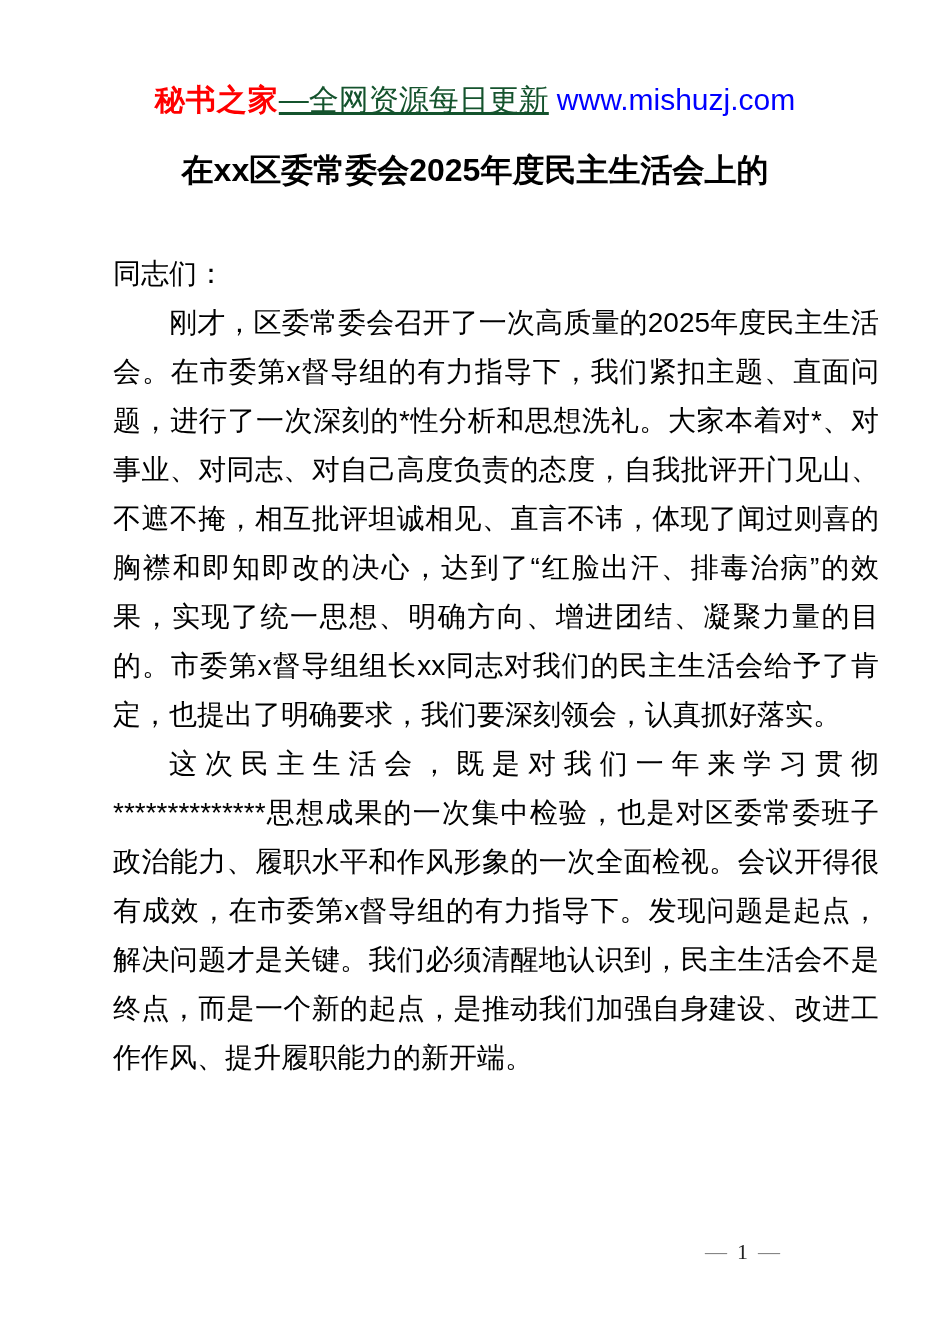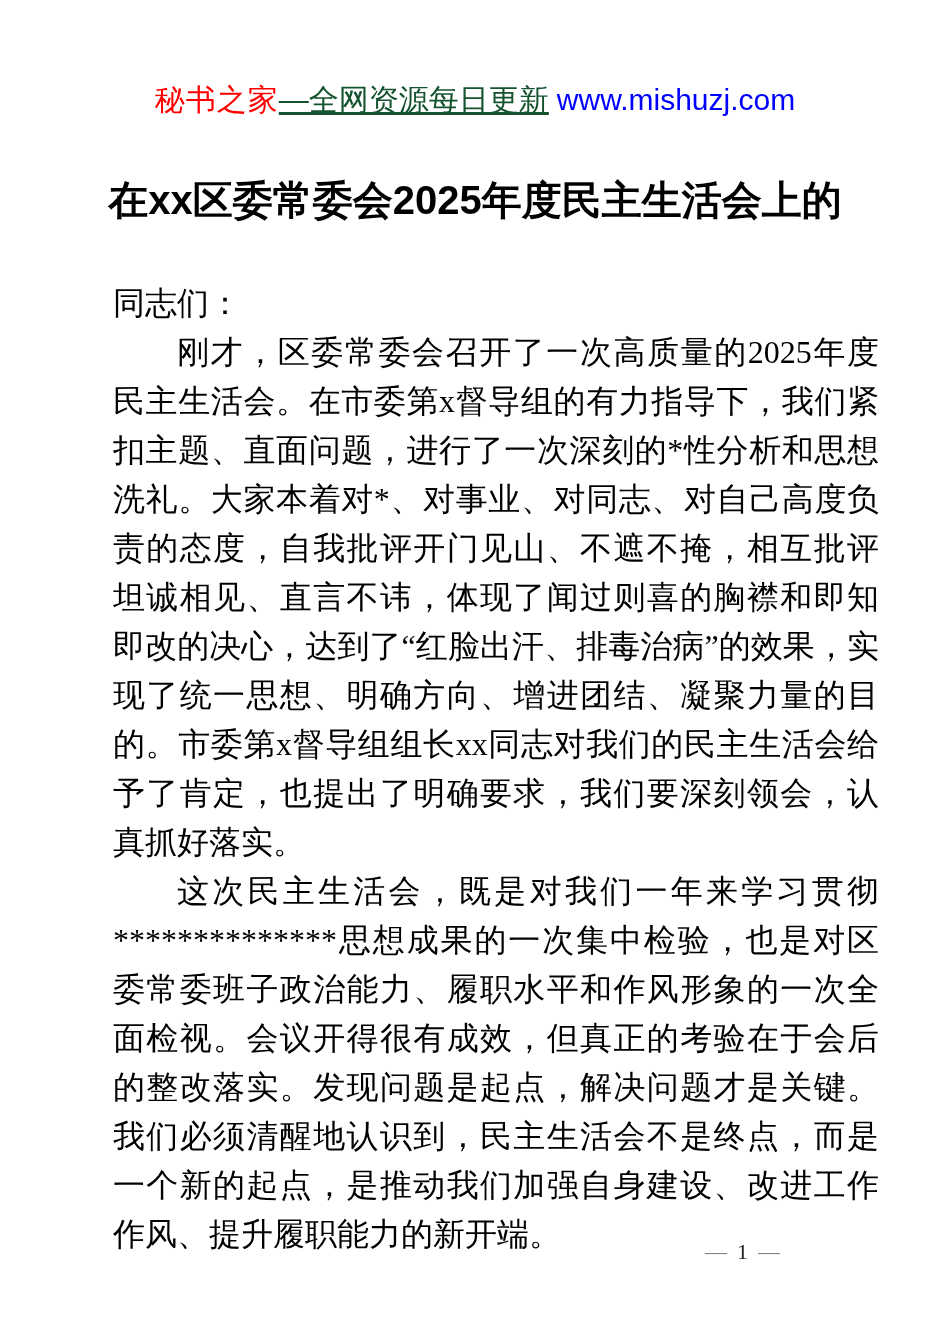--- a/index.html
+++ b/index.html
@@ -21,51 +21,51 @@
   
   .doc-header {
     padding-top: 82px;
     text-align: center;
     font-size: 30px;
     line-height: 36px;
     white-space: nowrap;
     font-family: "Liberation Sans", "DejaVu Sans", sans-serif;
   }
   .brand {
-    font-weight: normal;
+    font-weight: bold;
     letter-spacing: 1px;
   }
   .tagline {
     color: #000000;
     margin-right: 8px;
   }
   .url {
     font-weight: normal;
     margin-top: 46px;
   }
   
   .doc-title {
-    margin-top: 55px;
+    margin-top: 25px;
     text-align: center;
-    font-size: 40px;
+    font-size: 32px;
     line-height: 54px;
     font-weight: bold;
     color: #000000;
     font-family: "Liberation Sans", "DejaVu Sans", sans-serif;
   }
   
   .content {
     margin: 52px 71px 0 113px;
-    font-size: 32px;
+    font-size: 28px;
     line-height: 49px;
     text-align: justify;
     text-justify: inter-ideograph;
     color: #000000;
     
-    font-family: Liberation Serif, serif;
+    font-family: Liberation Sans, sans-serif;
   }
   .content p { text-align: justify; }
   .salutation { text-indent: 0; }
   .para { text-indent: 2em; }
   
   .page-number {
     position: absolute;
     top: 1240px;
     right: 160px;
     font-size: 22px;
@@ -88,20 +88,20 @@
     <span class="brand" style="color: rgb(255, 0, 0);">秘书之家</span><span class="tagline" style="color: #14532d; text-decoration: underline;">—全网资源每日更新</span><span class="url" style="color: rgb(0, 0, 255);">www.mishuzj.com</span>
   </div>
 
   <div class="doc-title">
     <div>在xx区委常委会2025年度民主生活会上的</div>
   </div>
 
   <div class="content">
     <p class="salutation">同志们：</p>
     <p class="para">刚才，区委常委会召开了一次高质量的2025年度民主生活会。在市委第x督导组的有力指导下，我们紧扣主题、直面问题，进行了一次深刻的*性分析和思想洗礼。大家本着对*、对事业、对同志、对自己高度负责的态度，自我批评开门见山、不遮不掩，相互批评坦诚相见、直言不讳，体现了闻过则喜的胸襟和即知即改的决心，达到了“红脸出汗、排毒治病”的效果，实现了统一思想、明确方向、增进团结、凝聚力量的目的。市委第x督导组组长xx同志对我们的民主生活会给予了肯定，也提出了明确要求，我们要深刻领会，认真抓好落实。</p>
-    <p class="para">这次民主生活会，既是对我们一年来学习贯彻**************思想成果的一次集中检验，也是对区委常委班子政治能力、履职水平和作风形象的一次全面检视。会议开得很有成效，但真正的考验在于会后的整改落实。发现问题是起点，解决问题才是关键。我们必须清醒地认识到，民主生活会不是终点，而是一个新的起点，是推动我们加强自身建设、改进工作作风、提升履职能力的新开端。</p>
+    <p class="para">这次民主生活会，既是对我们一年来学习贯彻**************思想成果的一次集中检验，也是对区委常委班子政治能力、履职水平和作风形象的一次全面检视。会议开得很有成效，在市委第x督导组的有力指导下。发现问题是起点，解决问题才是关键。我们必须清醒地认识到，民主生活会不是终点，而是一个新的起点，是推动我们加强自身建设、改进工作作风、提升履职能力的新开端。</p>
   </div>
 
   <div class="page-number">
     <span class="dash">—</span><span class="num">1</span><span class="dash">—</span>
   </div>
 
 </div>
 
 </body></html>

